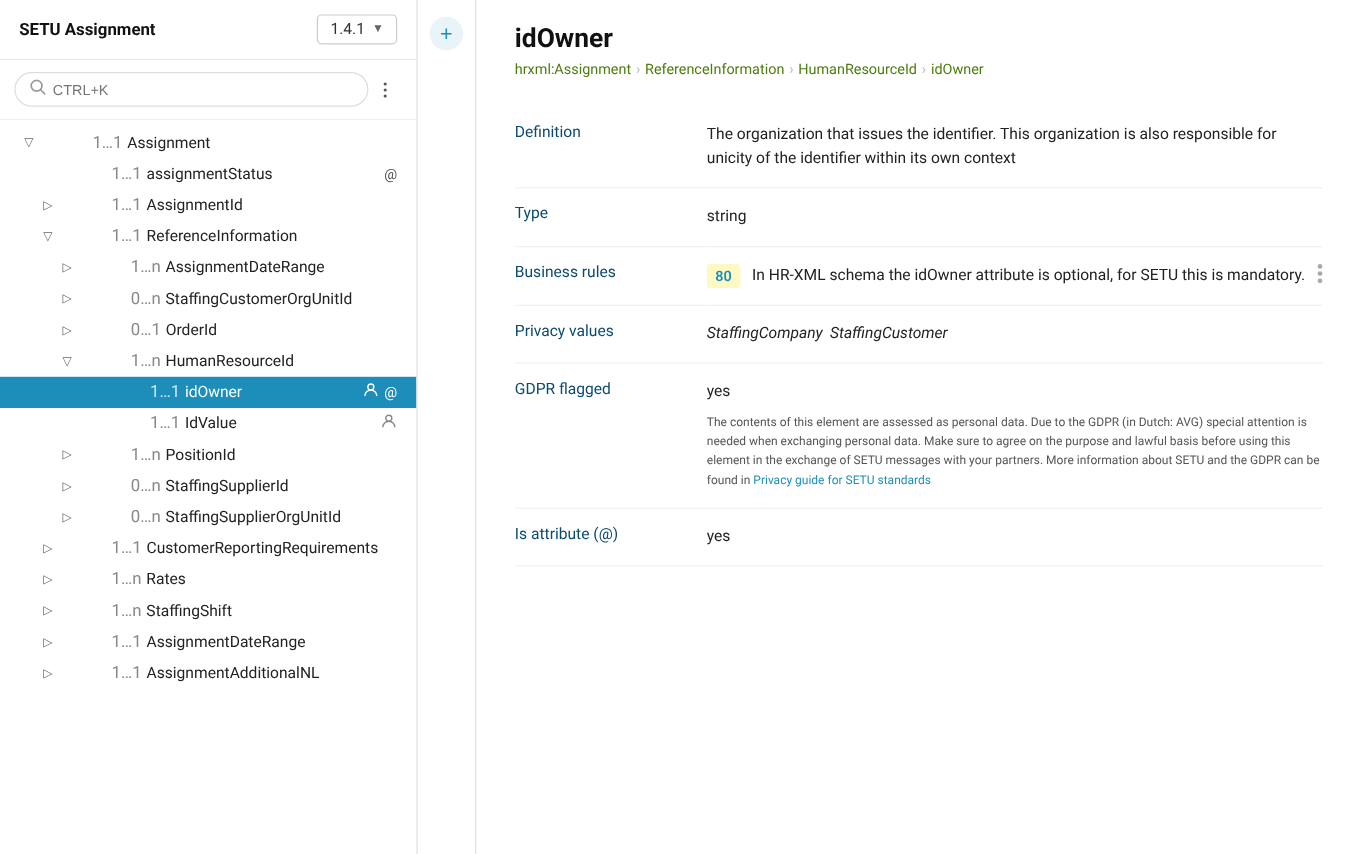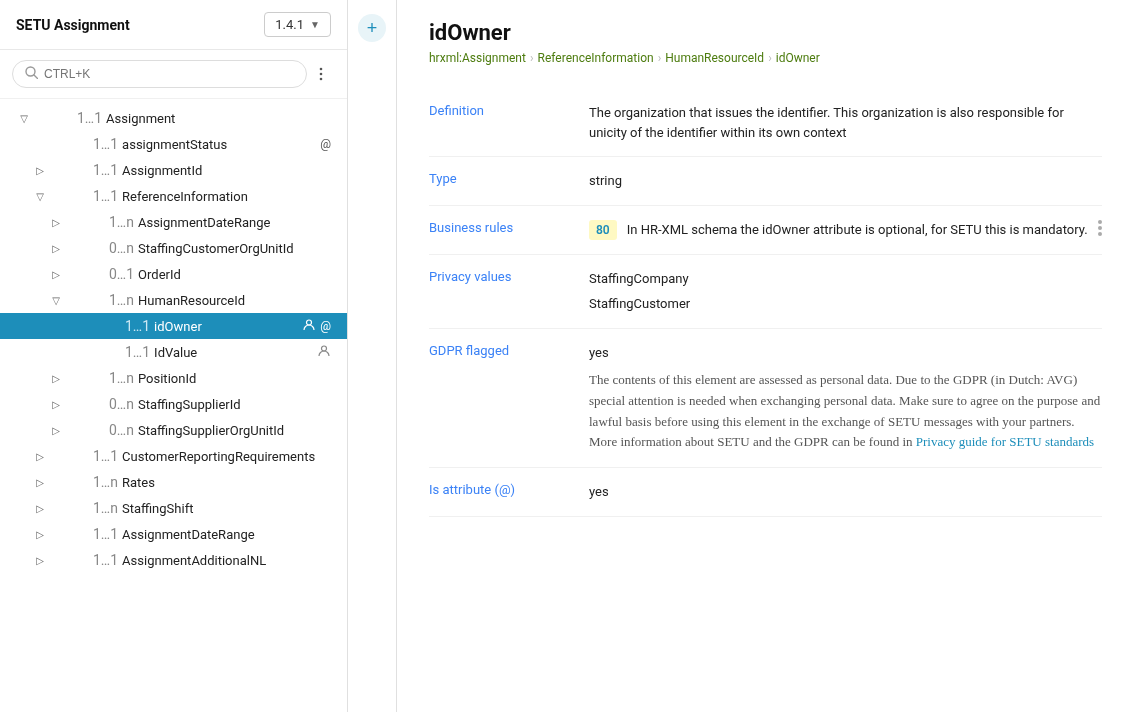--- a/index.html
+++ b/index.html
@@ -248,21 +248,21 @@
       border-bottom: 1px solid #f0f0f0;
     }
 
     .detail-table td {
       padding: 14px 0;
       vertical-align: top;
     }
 
     .detail-table td:first-child {
       width: 160px;
-      color: #3b82f6;
+      color: #0c4a6e;
       font-size: 13px;
       padding-right: 24px;
       white-space: nowrap;
       margin-left: 45px;
     }
 
     .detail-table td:last-child {
       color: #222;
       font-size: 13px;
       line-height: 1.5;
@@ -285,29 +285,29 @@
       flex-shrink: 0;
     }
 
     .rule-text {
       flex: 1;
       line-height: 1.5;
     }
 
     .allowed-values-list {
       display: flex;
-      flex-direction: column;
+      flex-direction: row;
       gap: 6px;
+      font-style: italic;
     }
 
     .gdpr-text {
       color: #555;
-      font-size: 13px;
+      font-size: 10px;
       line-height: 1.6;
-      font-family: Liberation Serif, serif;
     }
 
     .link {
       color: #1d8eba;
       text-decoration: none;
       cursor: pointer;
     }
 
     .rule-dots {
       display: flex;

